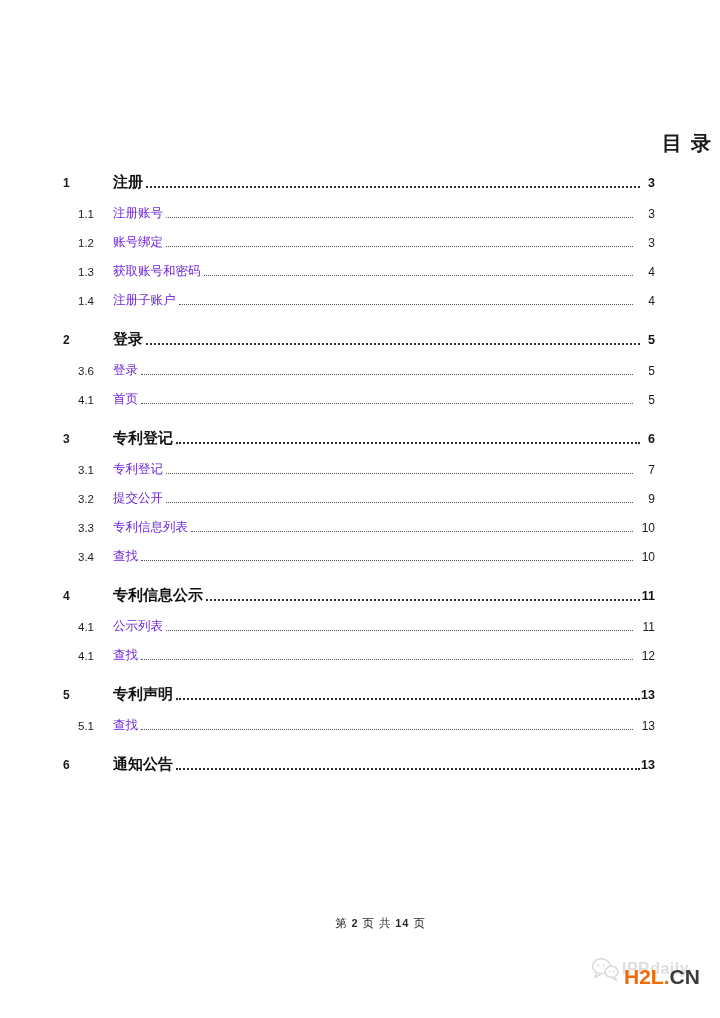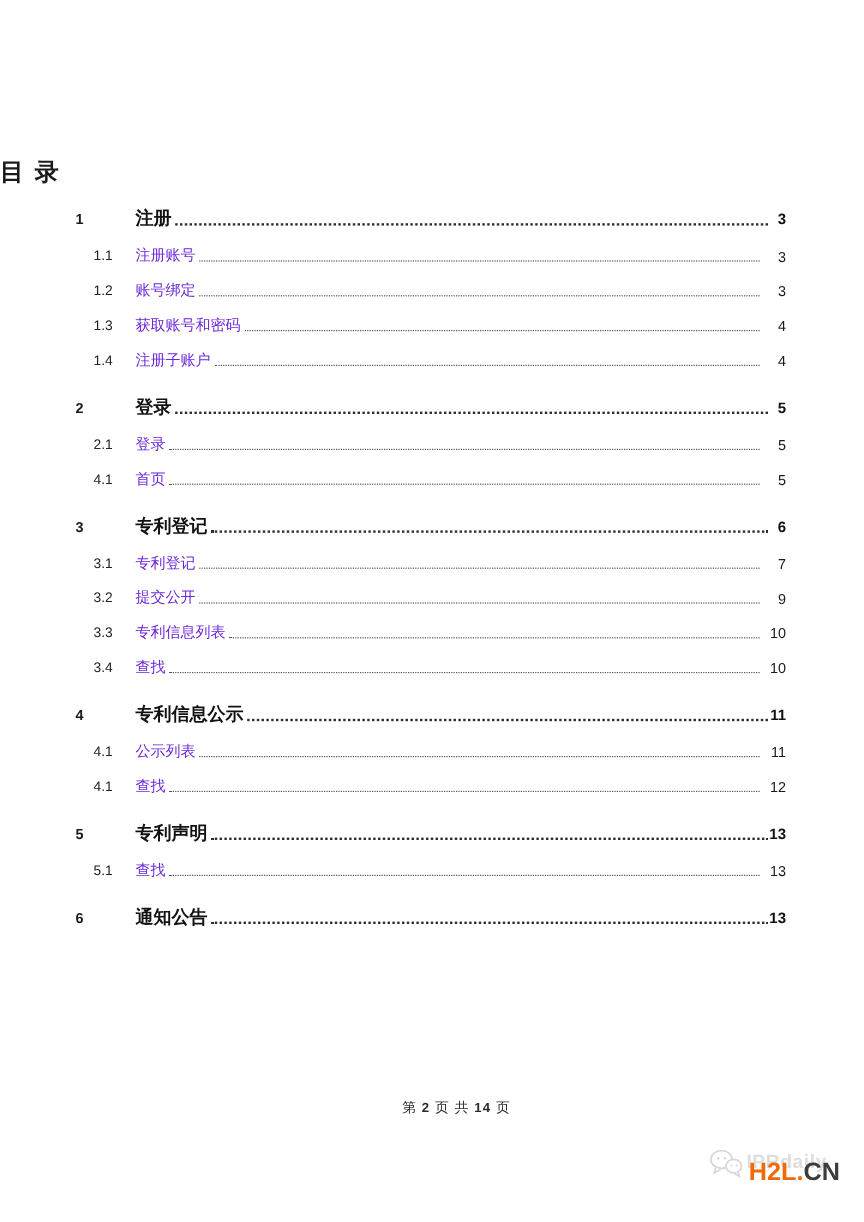--- a/index.html
+++ b/index.html
@@ -9,21 +9,21 @@
     font-family:"Liberation Serif", serif;
     position:relative;
     overflow:hidden;
     color:#1f1f1f;
   }
   .page { position:absolute; inset:0; background:#fff; }
 
   .doc-title {
     position:absolute;
     top:130px; left:0; right:0;
-    text-align:left;
+    text-align:right;
     font-size:20px;
     font-weight:bold;
     letter-spacing:9px;
     font-family:"Liberation Serif", serif;
     color:#1a1a1a;
   }
 
   .toc {
     position:absolute;
     left:63px; top:158px;
@@ -167,21 +167,21 @@
       <span class="leader"></span>
       <span class="page-num">4</span>
     </div>
       <div class="toc-row l1">
       <span class="num">2</span>
       <span class="label">登录</span>
       <span class="leader"></span>
       <span class="page-num">5</span>
     </div>
       <div class="toc-row l2">
-      <span class="num">2.1</span>
+      <span class="num">3.6</span>
       <span class="label">登录</span>
       <span class="leader"></span>
       <span class="page-num">5</span>
     </div>
       <div class="toc-row l2">
       <span class="num">4.1</span>
       <span class="label">首页</span>
       <span class="leader"></span>
       <span class="page-num">5</span>
     </div>

